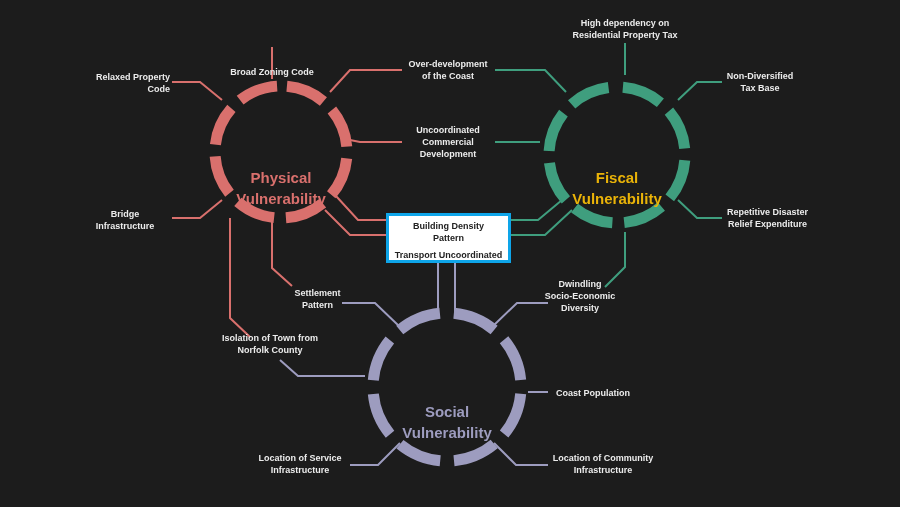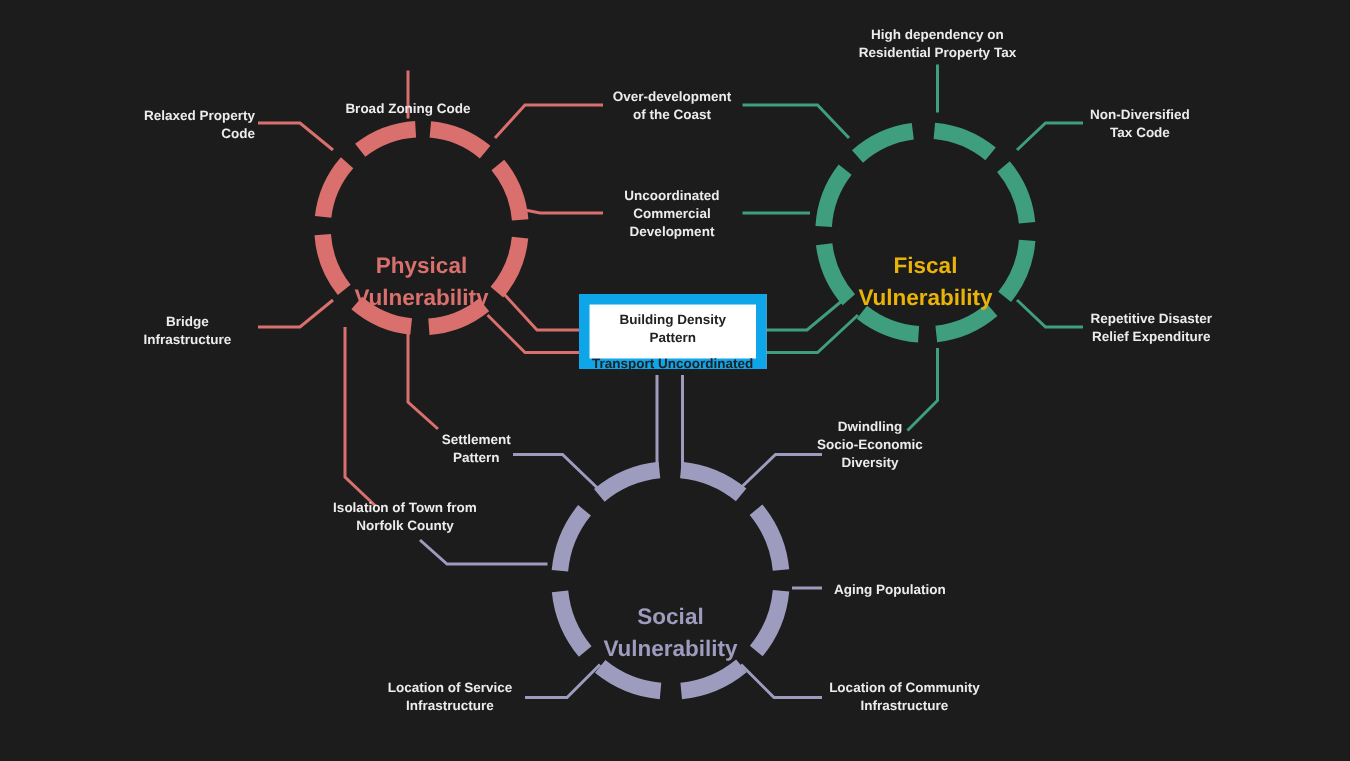--- a/index.html
+++ b/index.html
@@ -3,21 +3,21 @@
 <meta charset="utf-8">
 <style>
   html, body { margin:0; padding:0; background:#1c1c1c; }
   body { width:900px; height:507px; position:relative; overflow:hidden; font-family:"Liberation Sans", sans-serif; }
   svg { position:absolute; left:0; top:0; }
   .lbl { position:absolute; color:#ececec; font-size:9px; font-weight:bold; line-height:12px; white-space:pre; }
   .c { text-align:center; }
   .r { text-align:right; }
   .l { text-align:left; }
   .title { position:absolute; font-size:15px; font-weight:bold; line-height:21px; text-align:center; white-space:pre;margin-top:33px; }
-  .box { position:absolute; left:386px; top:196px; width:125px; height:50px; background:#ffffff; box-sizing:border-box; border:7px solid #0ea5e9;padding-left:14px; }
+  .box { position:absolute; left:386px; top:213px; width:125px; height:50px; background:#ffffff; box-sizing:border-box; border:3px solid #0ea5e9;padding-left:14px; }
   .box div { position:absolute; left:0; width:100%; text-align:center; color:#222; font-size:9px; font-weight:bold; line-height:12px; white-space:pre; }
 </style>
 </head>
 <body>
 
 <svg width="900" height="507">
 
   <g fill="none" stroke="#d9706d" stroke-width="11">
     <circle cx="281" cy="152" r="66" stroke-dasharray="40 12" stroke-dashoffset="-6" transform="rotate(-90 281 152)"></circle>
   </g>
@@ -77,32 +77,32 @@
 Infrastructure</div>
 <div class="lbl c" style="left:398px; top:58px; width:100px;">Over-development
 of the Coast</div>
 <div class="lbl c" style="left:398px; top:124px; width:100px;">Uncoordinated
 Commercial
 Development</div>
 
 <div class="lbl c" style="left:560px; top:17px; width:130px;">High dependency on
 Residential Property Tax</div>
 <div class="lbl c" style="left:715px; top:70px; width:90px;">Non-Diversified
-Tax Code</div>
+Tax Base</div>
 <div class="lbl c" style="left:715px; top:206px; width:105px;">Repetitive Disaster
 Relief Expenditure</div>
 <div class="lbl c" style="left:540px; top:278px; width:80px;">Dwindling
 Socio-Economic
 Diversity</div>
 
 <div class="lbl c" style="left:285px; top:287px; width:65px;">Settlement
 Pattern</div>
 <div class="lbl c" style="left:215px; top:332px; width:110px;">Isolation of Town from
 Norfolk County</div>
-<div class="lbl l" style="left:556px; top:387px; width:100px;">Aging Population</div>
+<div class="lbl l" style="left:556px; top:387px; width:100px;">Coast Population</div>
 <div class="lbl c" style="left:250px; top:452px; width:100px;">Location of Service
 Infrastructure</div>
 <div class="lbl c" style="left:548px; top:452px; width:110px;">Location of Community
 Infrastructure</div>
 
 <div class="box">
   <div style="top:4px;">Building Density
 Pattern</div>
   <div style="top:33px;">Transport Uncoordinated</div>
 </div>

